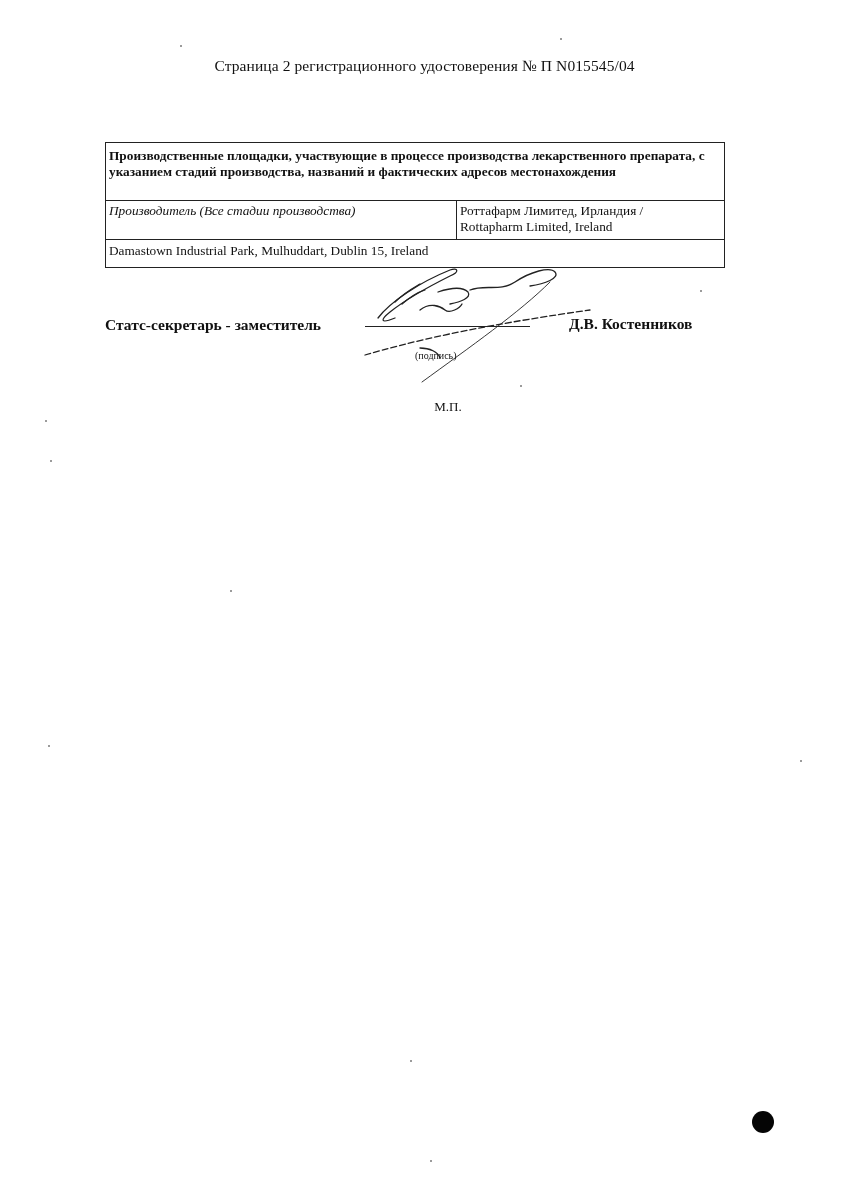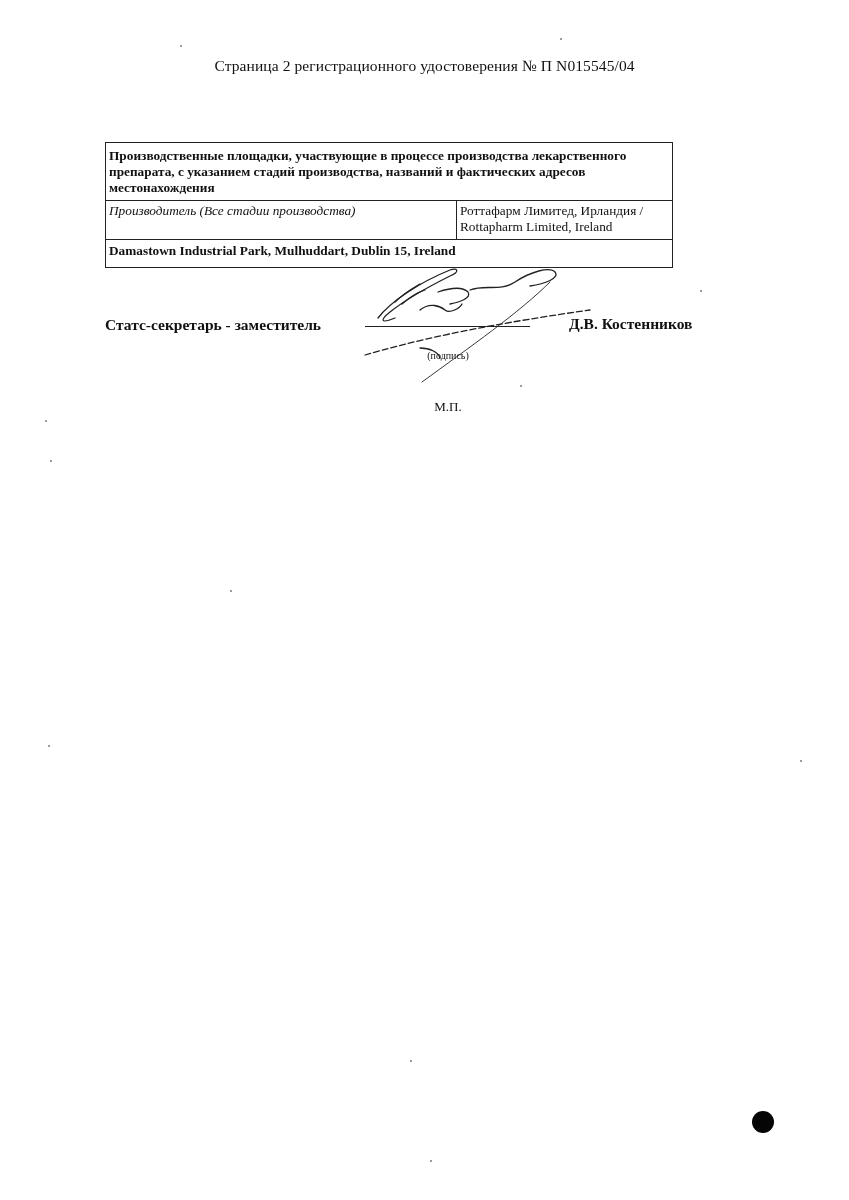--- a/index.html
+++ b/index.html
@@ -6,36 +6,36 @@
   body {
     width: 849px; height: 1200px; background: #ffffff; position: relative; overflow: hidden;
     font-family: "Liberation Serif", "DejaVu Serif", serif; color: #111;
   }
   .abs { position: absolute; }
   #page-header {
     left: 0; width: 849px; top: 57px; text-align: center;
     font-size: 15.5px; letter-spacing: 0.1px;
   }
   #sites-table {
-    left: 105px; top: 142px; width: 568px; border-collapse: collapse;
+    left: 105px; top: 142px; width: 620px; border-collapse: collapse;
     font-size: 13.3px; line-height: 16px;
   }
   #sites-table td { border: 1.3px solid #222; padding: 2px 3px; vertical-align: top; }
   .hdr-cell { font-weight: bold; height: 50px; padding-top: 5px !important; }
   .role-cell { font-style: italic; width: 344px; height: 34px; }
   .name-cell { height: 34px; margin-top: 18px; }
-  .addr-cell { height: 22px; padding-top: 3px !important; font-weight: bold; }
+  .addr-cell { height: 22px; padding-top: 3px !important; }
   #signer-title {
     left: 105px; top: 315px; font-weight: bold; font-size: 15.5px; line-height: 20px; text-align: center;
   }
   #signer-name {
     left: 569px; top: 315px; font-weight: bold; font-size: 15.5px;
   }
   #sig-line { left: 365px; top: 326px; width: 165px; height: 0; border-top: 1.6px solid #222; }
-  #sig-caption { left: 415px; top: 350px; font-size: 10px; width: 66px; text-align: center; }
+  #sig-caption { left: 415px; top: 350px; font-size: 10px; width: 66px; }
   #stamp-label { left: 420px; top: 373px; font-size: 13px; width: 56px; text-align: center; margin-top: 26px; }
   #signature-svg { left: 350px; top: 262px; }
   #scan-dot { left: 752px; top: 1111px; width: 22px; height: 22px; border-radius: 50%; background: #050505; }
   .speck { position: absolute; background: #888; width: 1.5px; height: 1.5px; border-radius: 50%; }
 </style>
 </head>
 <body>
 
 <div class="abs" id="page-header">Страница 2 регистрационного удостоверения № П N015545/04</div>
 

